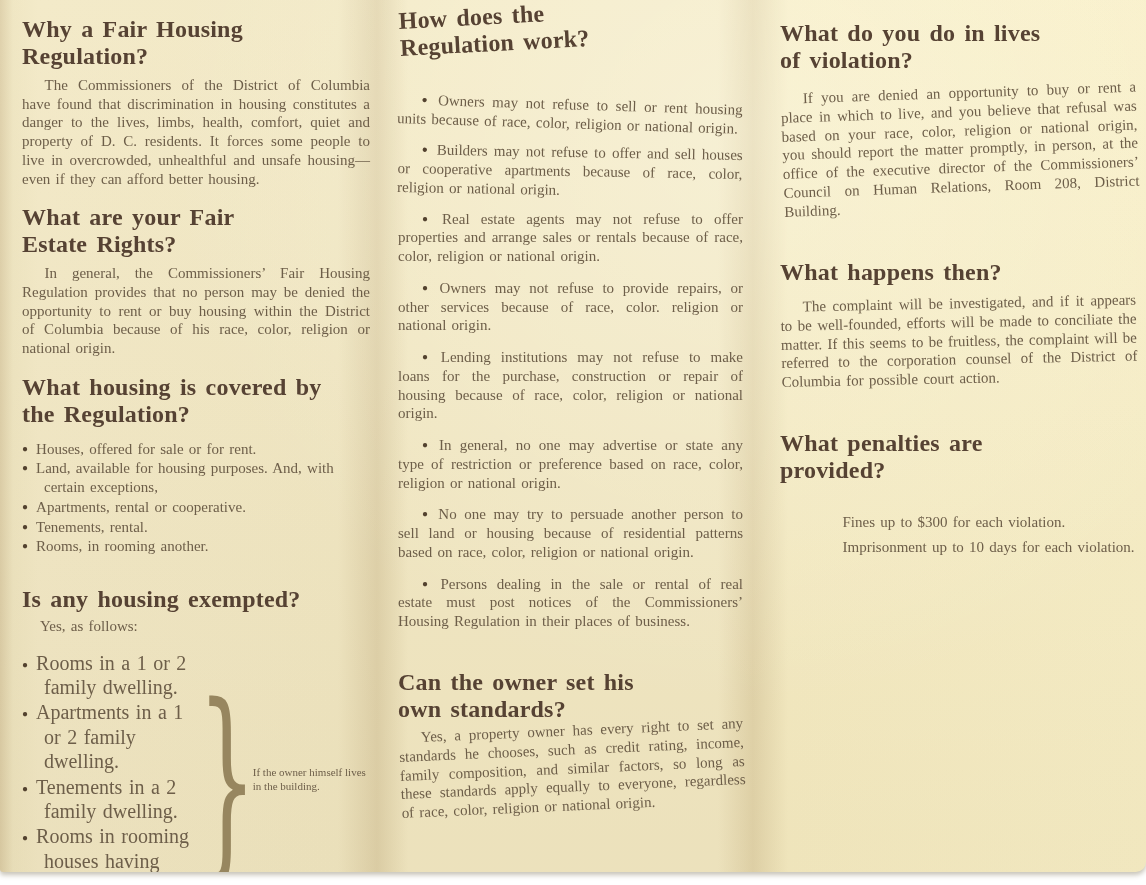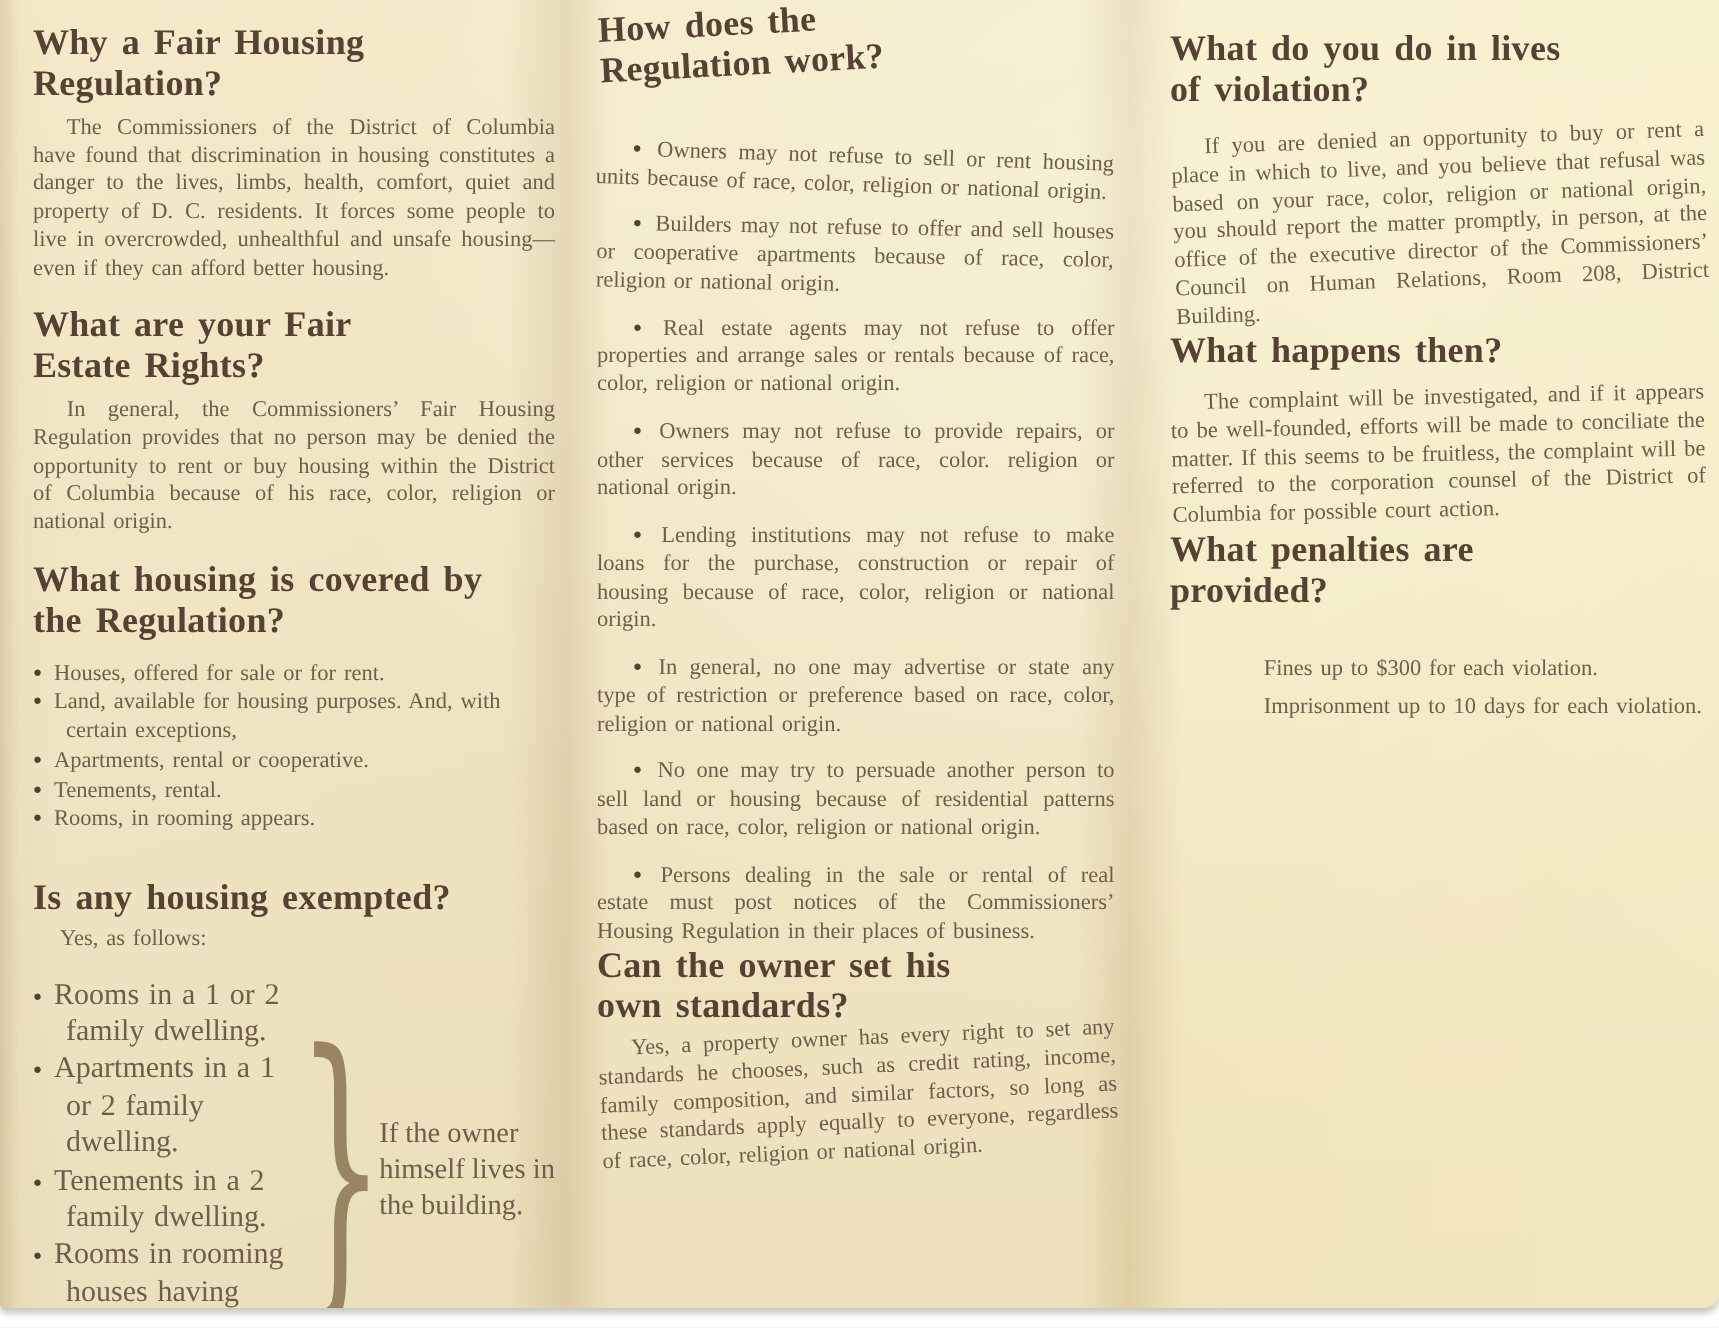--- a/index.html
+++ b/index.html
@@ -55,60 +55,60 @@
   .exempt-row { display:flex; margin-top:2px; }
   .exempt-list { list-style:none; padding:0; margin:0; width:182px; font-size:20px; line-height:1.22; }
   .exempt-list li { padding-left:20px; text-indent:-20px; margin-top:3px; }
   .brace-box { width:48px; display:flex; align-items:center; justify-content:center; }
   .brace-box::before {
     content:"}"; display:block;
     font-family:"DejaVu Serif",serif; font-weight:400;
     font-size:205px; line-height:200px; color:#97865f;
     transform:scaleX(0.45);
   }
-  .brace-note { width:118px; align-self:center; margin-left:2px; font-size:19px; line-height:1.25; color:#6d5e49; }
+  .brace-note { width:118px; align-self:center; margin-left:2px; font-size:11px; line-height:1.25; color:#6d5e49; }
   .footnote { margin:10px 0 0 18px; padding-left:22px; text-indent:-22px; text-align:justify; }
 
   
   .pen-item { margin:11px 0 0 0; padding-left:40px; text-indent:-22px; }
 
   .tilt-n3 { transform:rotate(-3deg); transform-origin:left top; }
   .tilt-n25 { transform:rotate(-2.5deg); transform-origin:left top; }
   .tilt-n2 { transform:rotate(-2deg); transform-origin:left top; }
   .tilt-n1 { transform:rotate(-1.2deg); transform-origin:left top; }
   .tilt-p18 { transform:rotate(1.8deg); transform-origin:left top; }
   .tilt-p1 { transform:rotate(1deg); transform-origin:left top; }
 
   .mw300 { max-width:302px; } .mw270 { max-width:272px; }
   .mw330 { max-width:334px; } .mw250 { max-width:252px; }
   .mw260 { max-width:262px; } .mw220 { max-width:224px; }
 
   .mt16 { margin-top:16px; } .mt14 { margin-top:30px; }
   .mt28 { margin-top:28px; }
-  .mt38 { } .mt12 { margin-top:12px; }
+  .mt38 { margin-top:38px; } .mt12 { margin-top:12px; }
 </style>
 </head>
 <body>
 
 <div class="paper">
 
   <div class="col col-1">
     <h2 class="head mw300">Why a Fair Housing Regulation?</h2>
     <p class="body-text">The Commissioners of the District of Columbia have found that discrimination in housing constitutes a danger to the lives, limbs, health, comfort, quiet and property of D. C. residents. It forces some people to live in overcrowded, unhealthful and unsafe housing—even if they can afford better housing.</p>
 
     <h2 class="head mw270 mt16">What are your Fair Estate Rights?</h2>
     <p class="body-text">In general, the Commissioners’ Fair Housing Regulation provides that no person may be denied the opportunity to rent or buy housing within the District of Columbia because of his race, color, religion or national origin.</p>
 
     <h2 class="head mw330 mt16">What housing is covered by the Regulation?</h2>
     <ul class="blist">
       <li><span class="dot"></span><span>Houses, offered for sale or for rent.</span></li>
       <li><span class="dot"></span><span>Land, available for housing purposes. And, with certain exceptions,</span></li>
       <li><span class="dot"></span><span>Apartments, rental or cooperative.</span></li>
       <li><span class="dot"></span><span>Tenements, rental.</span></li>
-      <li><span class="dot"></span><span>Rooms, in rooming appears.</span></li>
+      <li><span class="dot"></span><span>Rooms, in rooming another.</span></li>
     </ul>
 
     <h2 class="head mt14">Is any housing exempted?</h2>
     <div class="body-text intro">Yes, as follows:</div>
     <div class="exempt-row">
       <ul class="exempt-list blist">
         <li><span class="dot"></span><span>Rooms in a 1 or 2 family dwelling.</span></li>
         <li><span class="dot"></span><span>Apartments in a 1 or 2 family dwelling.</span></li>
         <li><span class="dot"></span><span>Tenements in a 2 family dwelling.</span></li>
         <li><span class="dot"></span><span>Rooms in rooming houses having fewer than 5 accommodations.</span></li>

